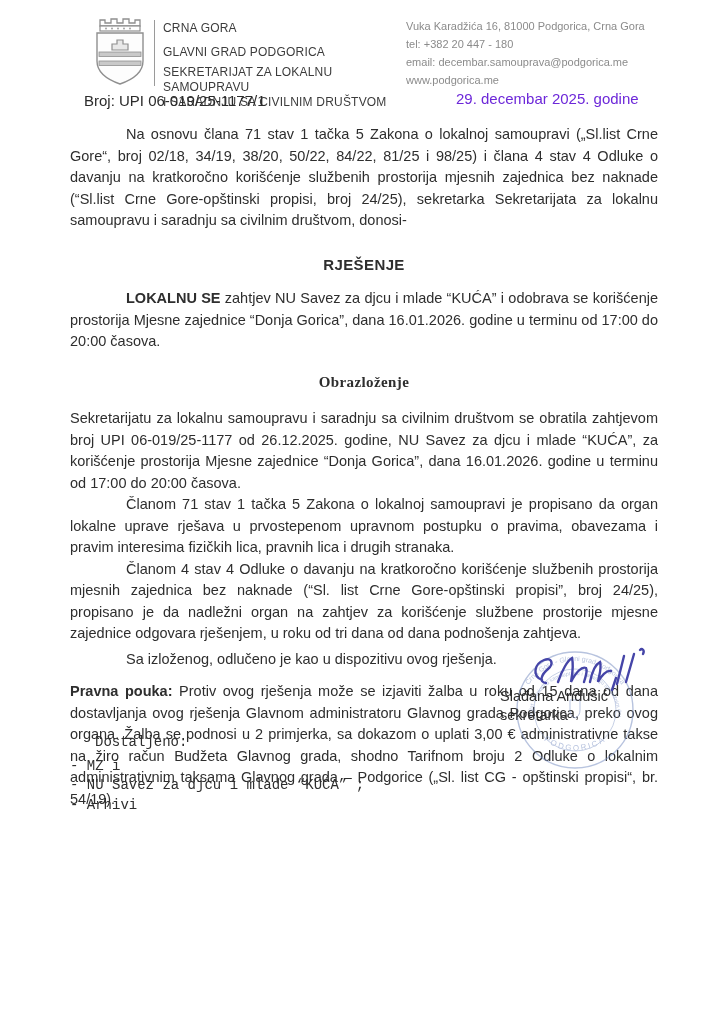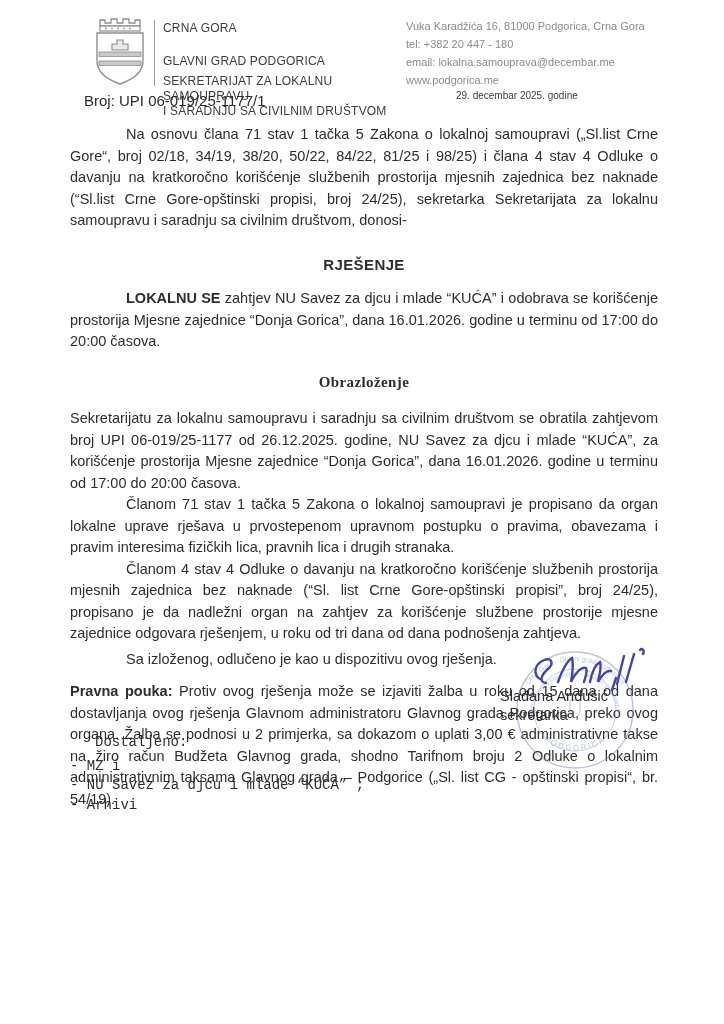--- a/index.html
+++ b/index.html
@@ -17,34 +17,34 @@
   
   .coat-of-arms { position: absolute; left: 88px; top: 16px; }
   .header-divider {
     position: absolute; left: 154px; top: 20px;
     width: 1px; height: 66px; background: #9a9a9a;
   }
   .org-block {
     position: absolute; left: 163px; top: 21px; width: 240px;
     font-size: 12px; color: #3c3c3c; letter-spacing: 0.2px;
   }
-  .org-line1 { margin-bottom: 19px; }
+  .org-line1 { margin-bottom: 10px; }
   .org-line2 { margin-bottom: 6px; }
   .org-line34 { line-height: 15px; }
   .contact-block {
     position: absolute; left: 406px; top: 17px; width: 280px;
     font-size: 11px; color: #8b8b8b; line-height: 18px;
   }
   .ref-number {
     position: absolute; left: 84px; top: 92px;
     font-size: 15px; color: #2b2b2b;
   }
   .doc-date {
     position: absolute; left: 456px; top: 90px;
-    font-size: 10px; color: #404040; text-align: center;
+    font-size: 15px; color: #6d28d9; text-align: center;
   }
 
   
   .doc-body {
     position: absolute; left: 70px; top: 124px; width: 588px;
     font-size: 14.5px; line-height: 21.5px; text-align: justify;
     color: #2e2e2e;
   }
   .doc-body p { margin: 0; }
   .indent { text-indent: 56px; }
@@ -106,21 +106,21 @@
   <div class="org-block">
     <div class="org-line1">CRNA GORA</div>
     <div class="org-line2">GLAVNI GRAD PODGORICA</div>
     <div class="org-line34">SEKRETARIJAT ZA LOKALNU SAMOUPRAVU</div>
     <div class="org-line34">I SARADNJU SA CIVILNIM DRUŠTVOM</div>
   </div>
 
   <div class="contact-block">
     <div>Vuka Karadžića 16, 81000 Podgorica, Crna Gora</div>
     <div>tel: +382 20 447 - 180</div>
-    <div>email: lokalna.samouprava@decembar.me</div>
+    <div>email: decembar.samouprava@podgorica.me</div>
     <div>www.podgorica.me</div>
   </div>
 
   <div class="ref-number">Broj: UPI 06-019/25-1177/1</div>
   <div class="doc-date">29. decembar 2025. godine</div>
 
   <div class="doc-body">
     <p class="indent">Na osnovu člana 71 stav 1 tačka 5 Zakona o lokalnoj samoupravi („Sl.list Crne Gore“, broj 02/18, 34/19, 38/20, 50/22, 84/22, 81/25 i 98/25) i člana 4 stav 4 Odluke o davanju na kratkoročno korišćenje službenih prostorija mjesnih zajednica bez naknade (“Sl.list Crne Gore-opštinski propisi, broj 24/25), sekretarka Sekretarijata za lokalnu samoupravu i saradnju sa civilnim društvom, donosi-</p>
 
     <p class="doc-heading h-rjesenje">RJEŠENJE</p>

